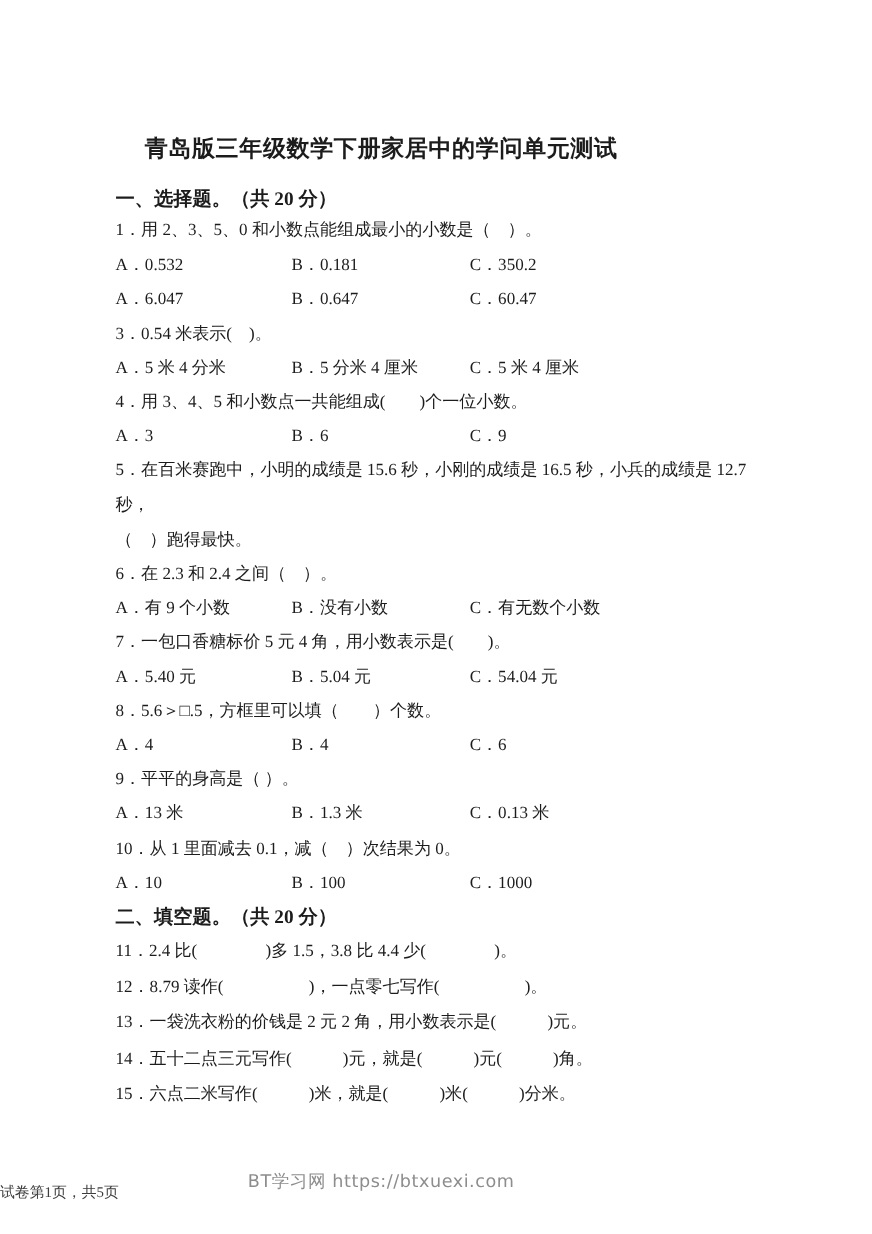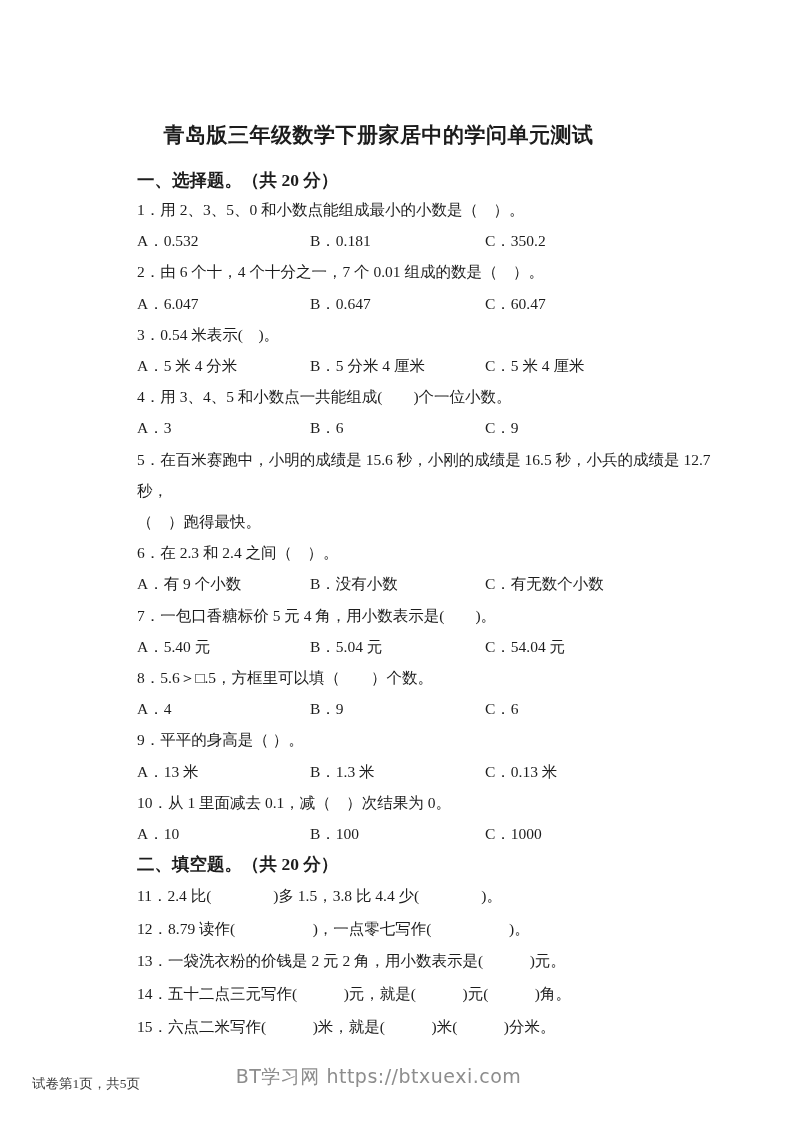--- a/index.html
+++ b/index.html
@@ -4,21 +4,20 @@
 <style>
   html, body { margin: 0; padding: 0; background: #ffffff; }
   .page {
     position: relative;
     width: 693px;
     height: 1122px;
     background: #ffffff;
     font-family: "Liberation Serif", "DejaVu Serif", serif;
     color: #1c1c1c;
     overflow: hidden;
-    margin-left: 32px;
   }
   .title {
     position: absolute;
     top: 121px;
     left: 0;
     width: 100%;
     text-align: center;
     font-size: 21px;
     font-weight: bold;
     letter-spacing: 0.5px;
@@ -43,37 +42,36 @@
     height: 31px;
   }
   .q.choice {
     line-height: 31.2px;
     white-space: pre-line;
   }
   .opts {
     display: flex;
     line-height: 31.2px;
     white-space: nowrap;
-    gap: 13px;
   }
   .opt.oa { width: 160px; }
   .opt.ob { width: 162px; }
   .opt.oc { flex: 1; }
   .q.fill {
     line-height: 32.6px;
     white-space: nowrap;
   }
   .watermark {
     position: absolute;
     top: 1064px;
     left: 0;
     width: 100%;
     text-align: center;
     font-family: "DejaVu Sans", "Liberation Sans", sans-serif;
-    font-size: 19px;
+    font-size: 16px;
     color: #8d8d8d;
     letter-spacing: 0.5px;
   }
   .page-label {
     position: absolute;
     top: 1075px;
     left: 0;
     width: 100%;
     font-size: 13.5px;
     color: #3d3d3d;
@@ -90,21 +88,20 @@
 
     <div class="sec-heading">一、选择题。（共 20 分）</div>
 
     <div class="q choice">1．用 2、3、5、0 和小数点能组成最小的小数是（　）。</div>
     <div class="opts">
       <span class="opt oa">A．0.532</span>
       <span class="opt ob">B．0.181</span>
       <span class="opt oc">C．350.2</span>
     </div>
 
-    <div class="q choice">2．由 6 个十，4 个十分之一，7 个 0.01 组成的数是（　）。</div>
     <div class="opts">
       <span class="opt oa">A．6.047</span>
       <span class="opt ob">B．0.647</span>
       <span class="opt oc">C．60.47</span>
     </div>
 
     <div class="q choice">3．0.54 米表示(　)。</div>
     <div class="opts">
       <span class="opt oa">A．5 米 4 分米</span>
       <span class="opt ob">B．5 分米 4 厘米</span>
@@ -131,21 +128,21 @@
     <div class="q choice">7．一包口香糖标价 5 元 4 角，用小数表示是(　　)。</div>
     <div class="opts">
       <span class="opt oa">A．5.40 元</span>
       <span class="opt ob">B．5.04 元</span>
       <span class="opt oc">C．54.04 元</span>
     </div>
 
     <div class="q choice">8．5.6＞□.5，方框里可以填（　　）个数。</div>
     <div class="opts">
       <span class="opt oa">A．4</span>
-      <span class="opt ob">B．9</span>
+      <span class="opt ob">B．4</span>
       <span class="opt oc">C．6</span>
     </div>
 
     <div class="q choice">9．平平的身高是（ ）。</div>
     <div class="opts">
       <span class="opt oa">A．13 米</span>
       <span class="opt ob">B．1.3 米</span>
       <span class="opt oc">C．0.13 米</span>
     </div>
 

